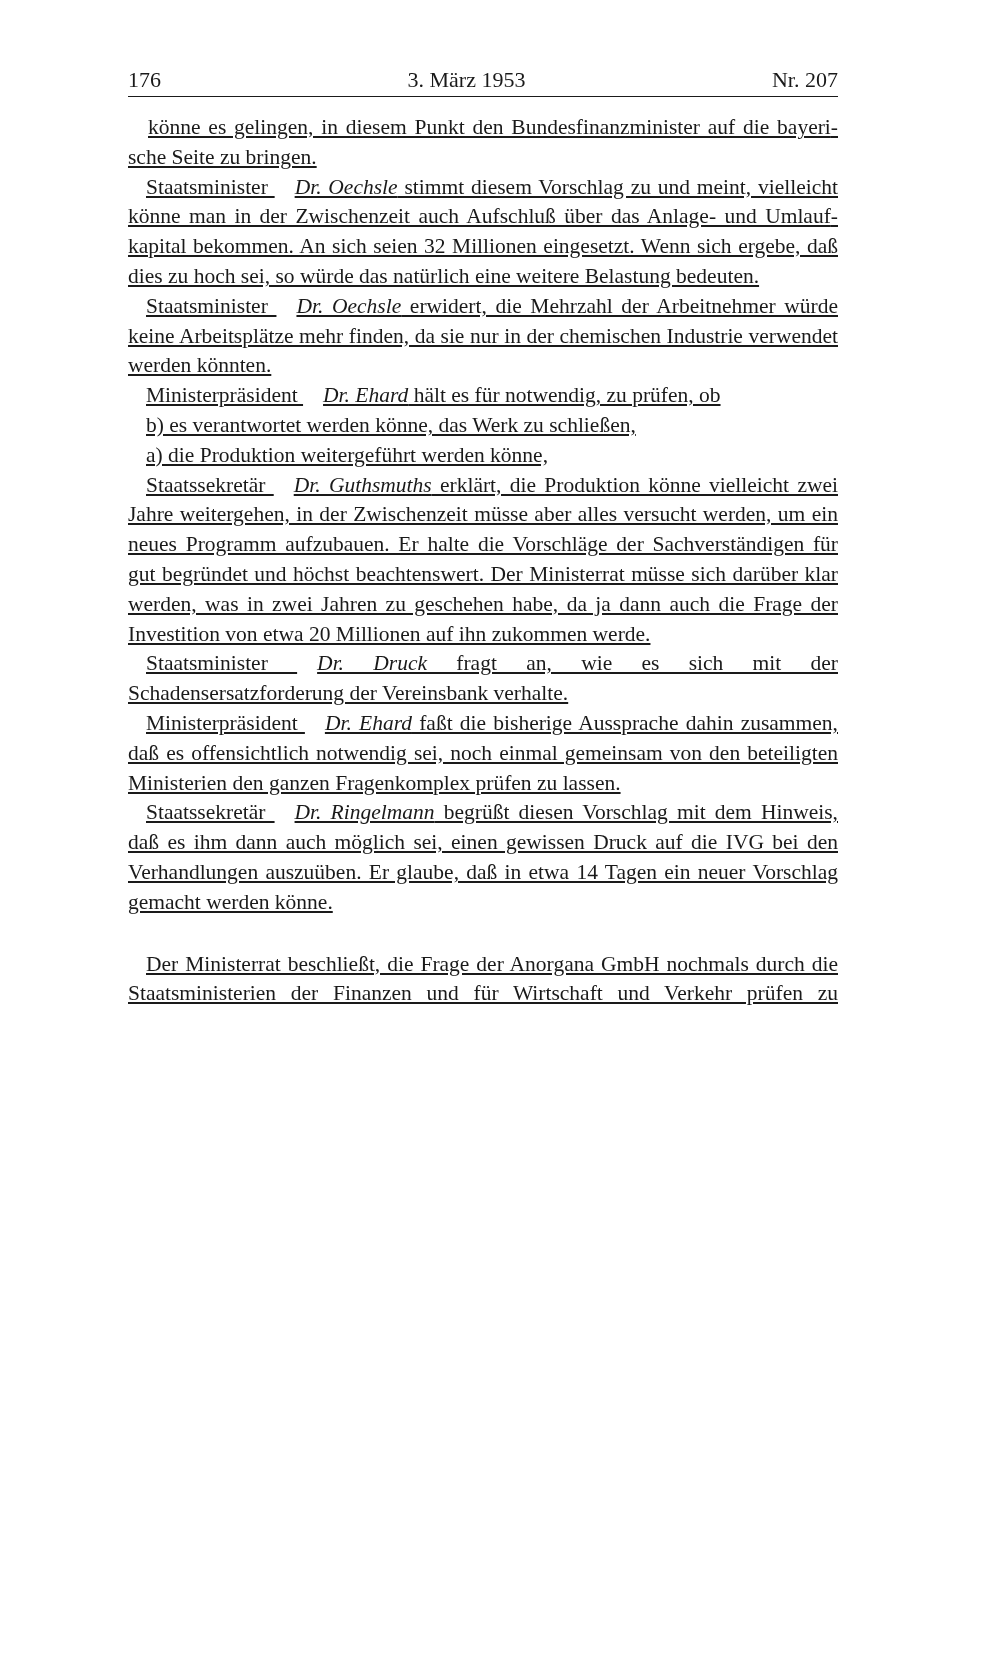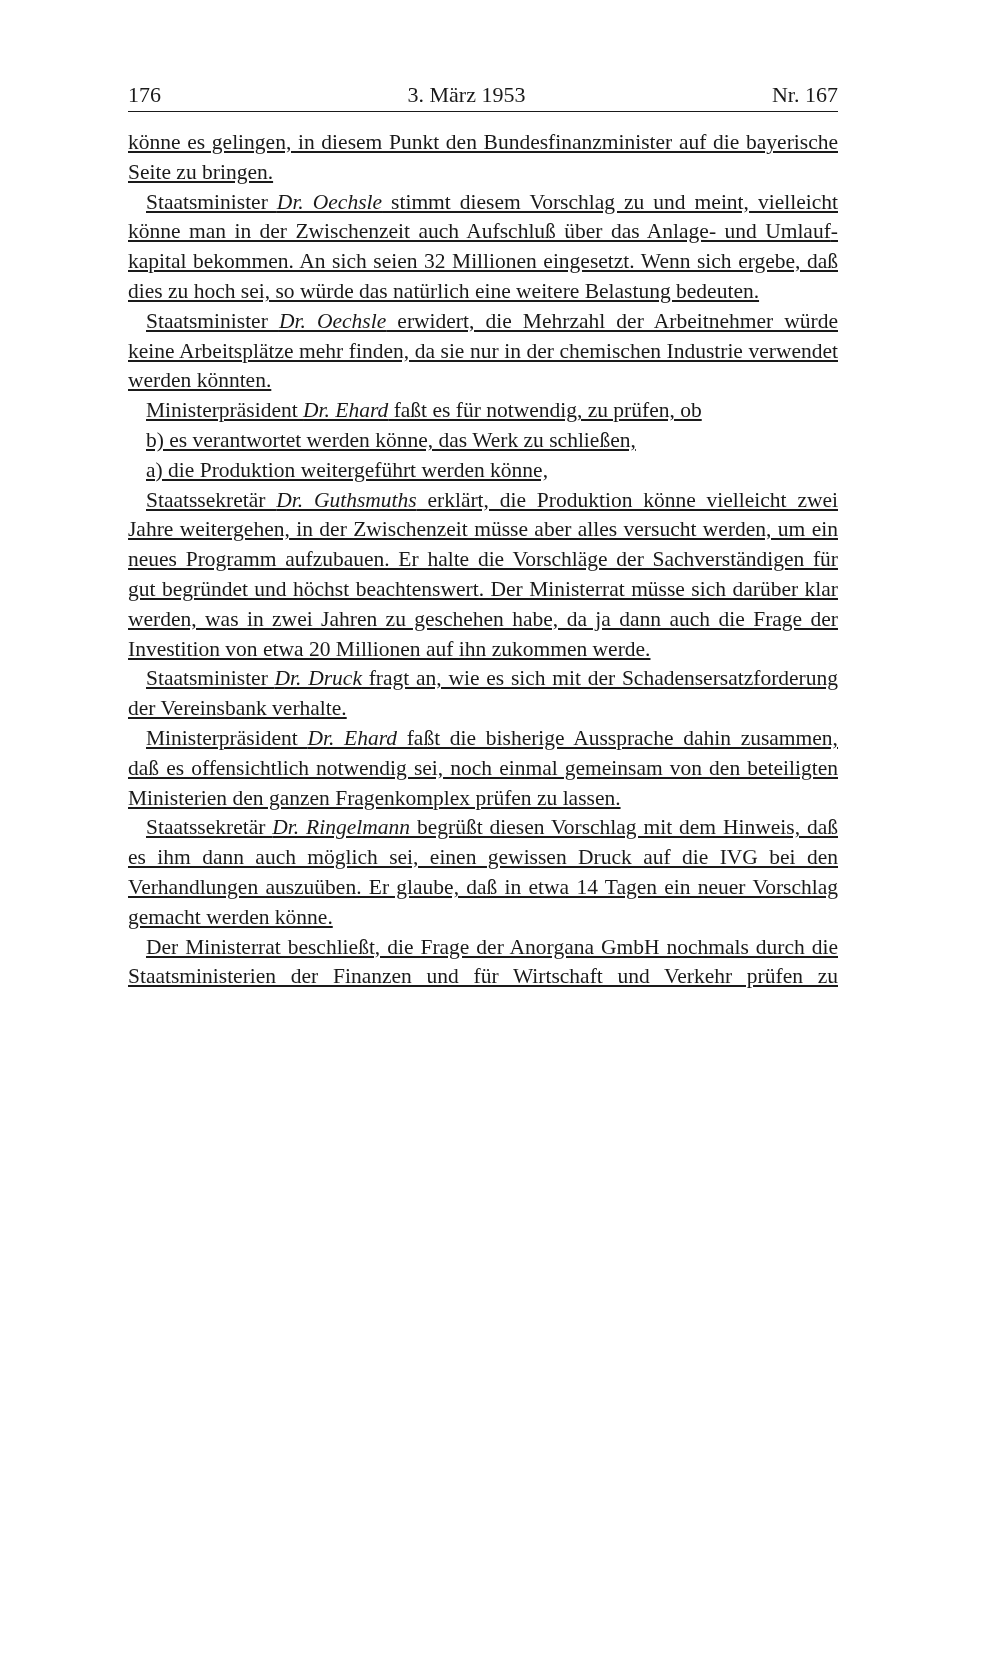--- a/index.html
+++ b/index.html
@@ -1,51 +1,51 @@
 <!DOCTYPE html>
 <html><head>
   <meta charset="utf-8">
   <style>
     html, body { margin: 0; padding: 0; background: #ffffff; }
     body { width: 1000px; height: 1666px; position: relative; overflow: hidden; }
     .page {
-      position: absolute; left: 128px; top: 81px; width: 710px;
+      position: absolute; left: 128px; top: 66px; width: 710px;
       font-family: "Liberation Serif", "DejaVu Serif", serif;
       color: #1a1a1a;
       font-size: 21.5px;
       line-height: 29.8px;
     }
     .header {
       display: flex; justify-content: space-between; align-items: flex-end;
       font-size: 22px; line-height: 28px;
       padding-bottom: 2px;
       border-bottom: 1.2px solid #1a1a1a;
       height: 28px;
     }
     .body { margin-top: 16px; text-decoration: underline; }
     .para { margin: 0; text-align: justify; text-indent: 18px; hyphens: manual; }
     .para.noindent { text-indent: 0; }
-    .para.last { text-align-last: justify; }
-    .name { font-style: italic; }
+    .para.last { text-align-last: justify; margin-top: 32px; }
+    .name { font-style: italic; margin-left: 20px; }
   </style>
 </head>
 <body>
 
 <div class="page">
   <div class="header">
     <span>176</span>
     <span>3. März 1953</span>
-    <span>Nr. 167</span>
+    <span>Nr. 207</span>
   </div>
 
   <div class="body">
     <p class="para noindent"><span></span><span class="name"></span><span>könne es gelingen, in diesem Punkt den Bundesfinanzminister auf die bayeri­sche Seite zu bringen.</span></p>
     <p class="para"><span>Staatsminister </span><span class="name">Dr. Oechsle</span><span> stimmt diesem Vorschlag zu und meint, vielleicht könne man in der Zwischenzeit auch Aufschluß über das Anlage- und Umlauf­kapital bekommen. An sich seien 32 Millionen eingesetzt. Wenn sich ergebe, daß dies zu hoch sei, so würde das natürlich eine weitere Belastung bedeuten.</span></p>
     <p class="para"><span>Staatsminister </span><span class="name">Dr. Oechsle</span><span> erwidert, die Mehrzahl der Arbeitnehmer würde keine Arbeitsplätze mehr finden, da sie nur in der chemischen Industrie verwendet werden könnten.</span></p>
-    <p class="para"><span>Ministerpräsident </span><span class="name">Dr. Ehard</span><span> faßt es für notwendig, zu prüfen, ob</span></p>
+    <p class="para"><span>Ministerpräsident </span><span class="name">Dr. Ehard</span><span> hält es für notwendig, zu prüfen, ob</span></p>
     <p class="para"><span>b) es verantwortet werden könne, das Werk zu schließen,</span></p>
     <p class="para"><span>a) die Produktion weitergeführt werden könne,</span></p>
     <p class="para"><span>Staatssekretär </span><span class="name">Dr. Guthsmuths</span><span> erklärt, die Produktion könne vielleicht zwei Jahre weitergehen, in der Zwischenzeit müsse aber alles versucht werden, um ein neues Programm aufzubauen. Er halte die Vorschläge der Sachverständigen für gut begründet und höchst beachtenswert. Der Ministerrat müsse sich darüber klar werden, was in zwei Jahren zu geschehen habe, da ja dann auch die Frage der Investition von etwa 20 Millionen auf ihn zukommen werde.</span></p>
     <p class="para"><span>Staatsminister </span><span class="name">Dr. Druck</span><span> fragt an, wie es sich mit der Schadensersatzforderung der Vereinsbank verhalte.</span></p>
     <p class="para"><span>Ministerpräsident </span><span class="name">Dr. Ehard</span><span> faßt die bisherige Aussprache dahin zusammen, daß es offensichtlich notwendig sei, noch einmal gemeinsam von den beteiligten Ministerien den ganzen Fragenkomplex prüfen zu lassen.</span></p>
     <p class="para"><span>Staatssekretär </span><span class="name">Dr. Ringelmann</span><span> begrüßt diesen Vorschlag mit dem Hinweis, daß es ihm dann auch möglich sei, einen gewissen Druck auf die IVG bei den Verhandlungen auszuüben. Er glaube, daß in etwa 14 Tagen ein neuer Vorschlag gemacht werden könne.</span></p>
     <p class="para last"><span>Der Ministerrat beschließt, die Frage der Anorgana GmbH nochmals durch die Staatsministerien der Finanzen und für Wirtschaft und Verkehr prüfen zu</span></p>
   </div>
 </div>
 

